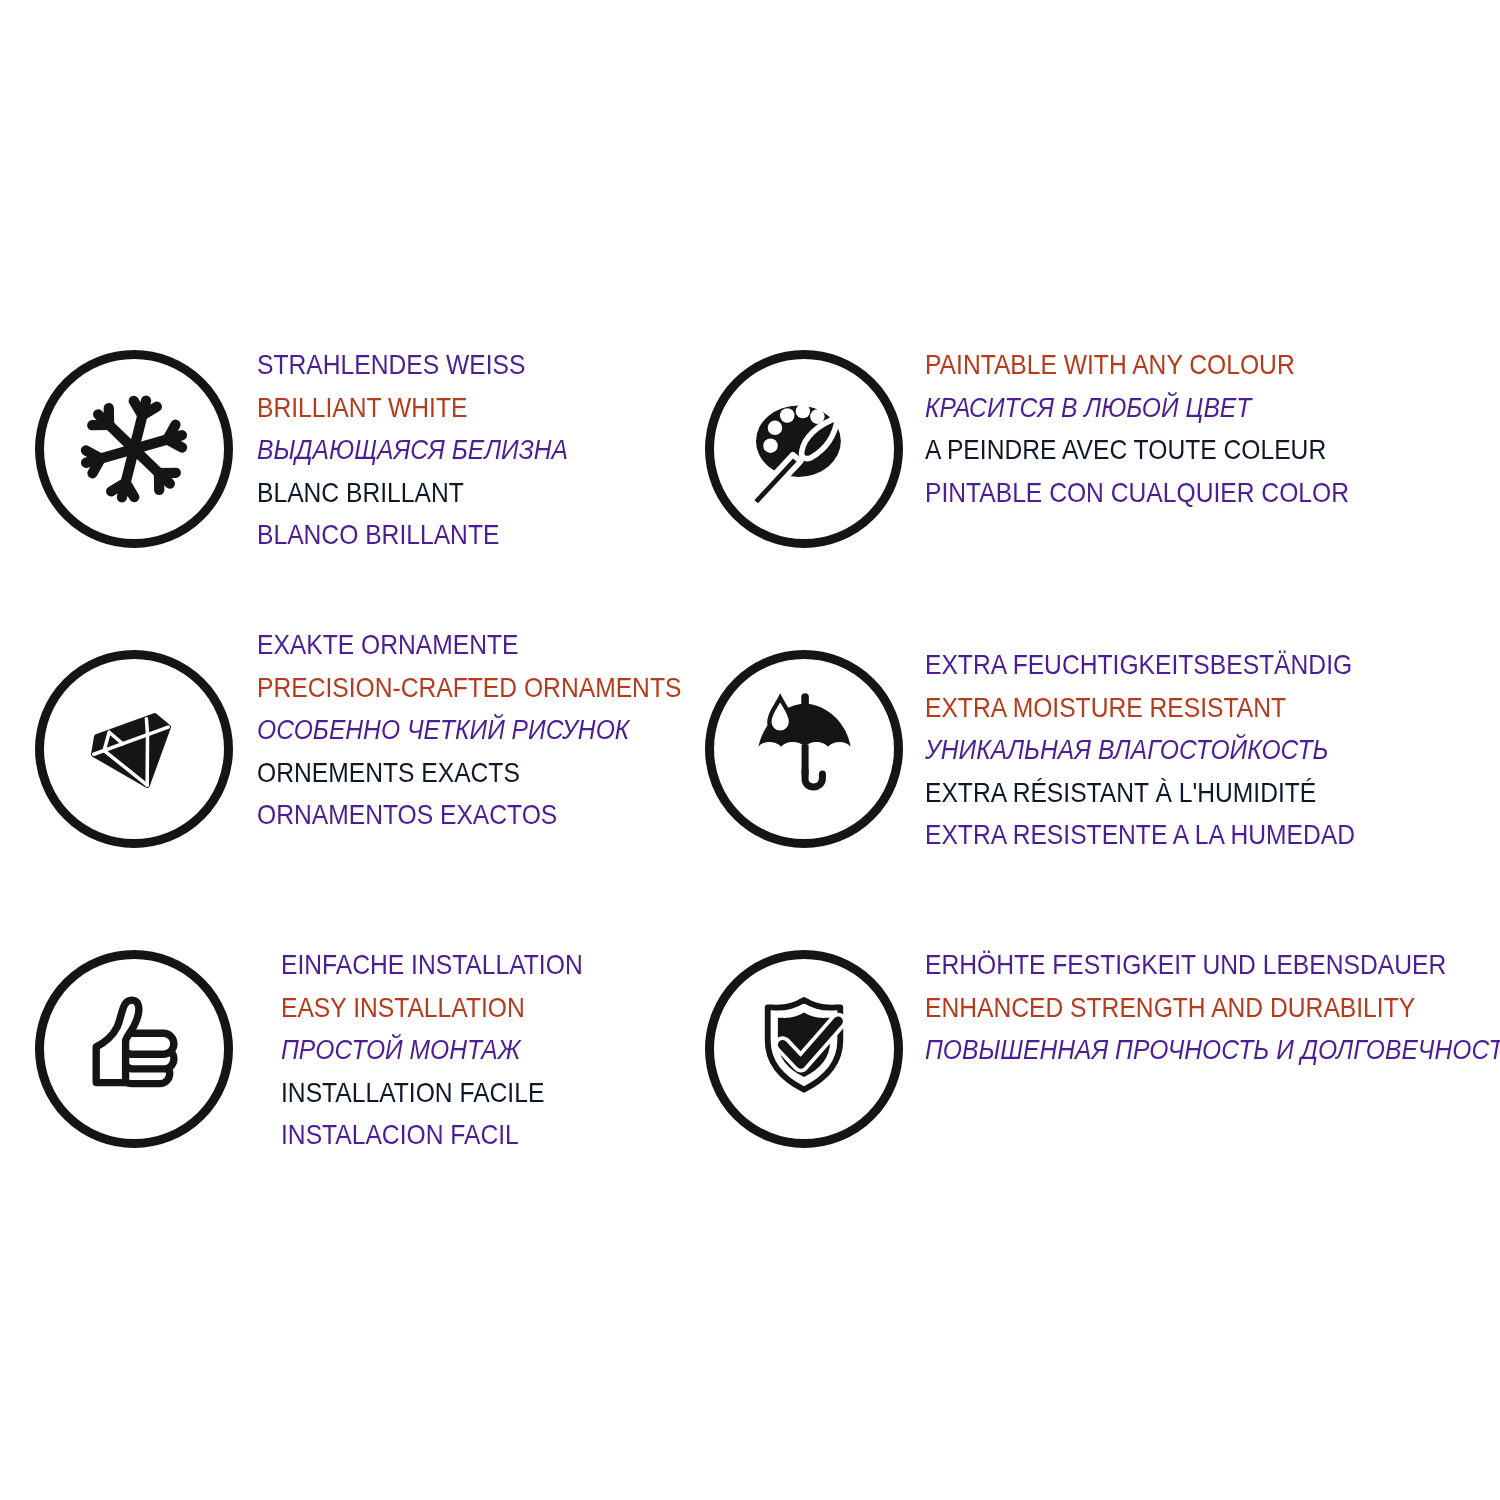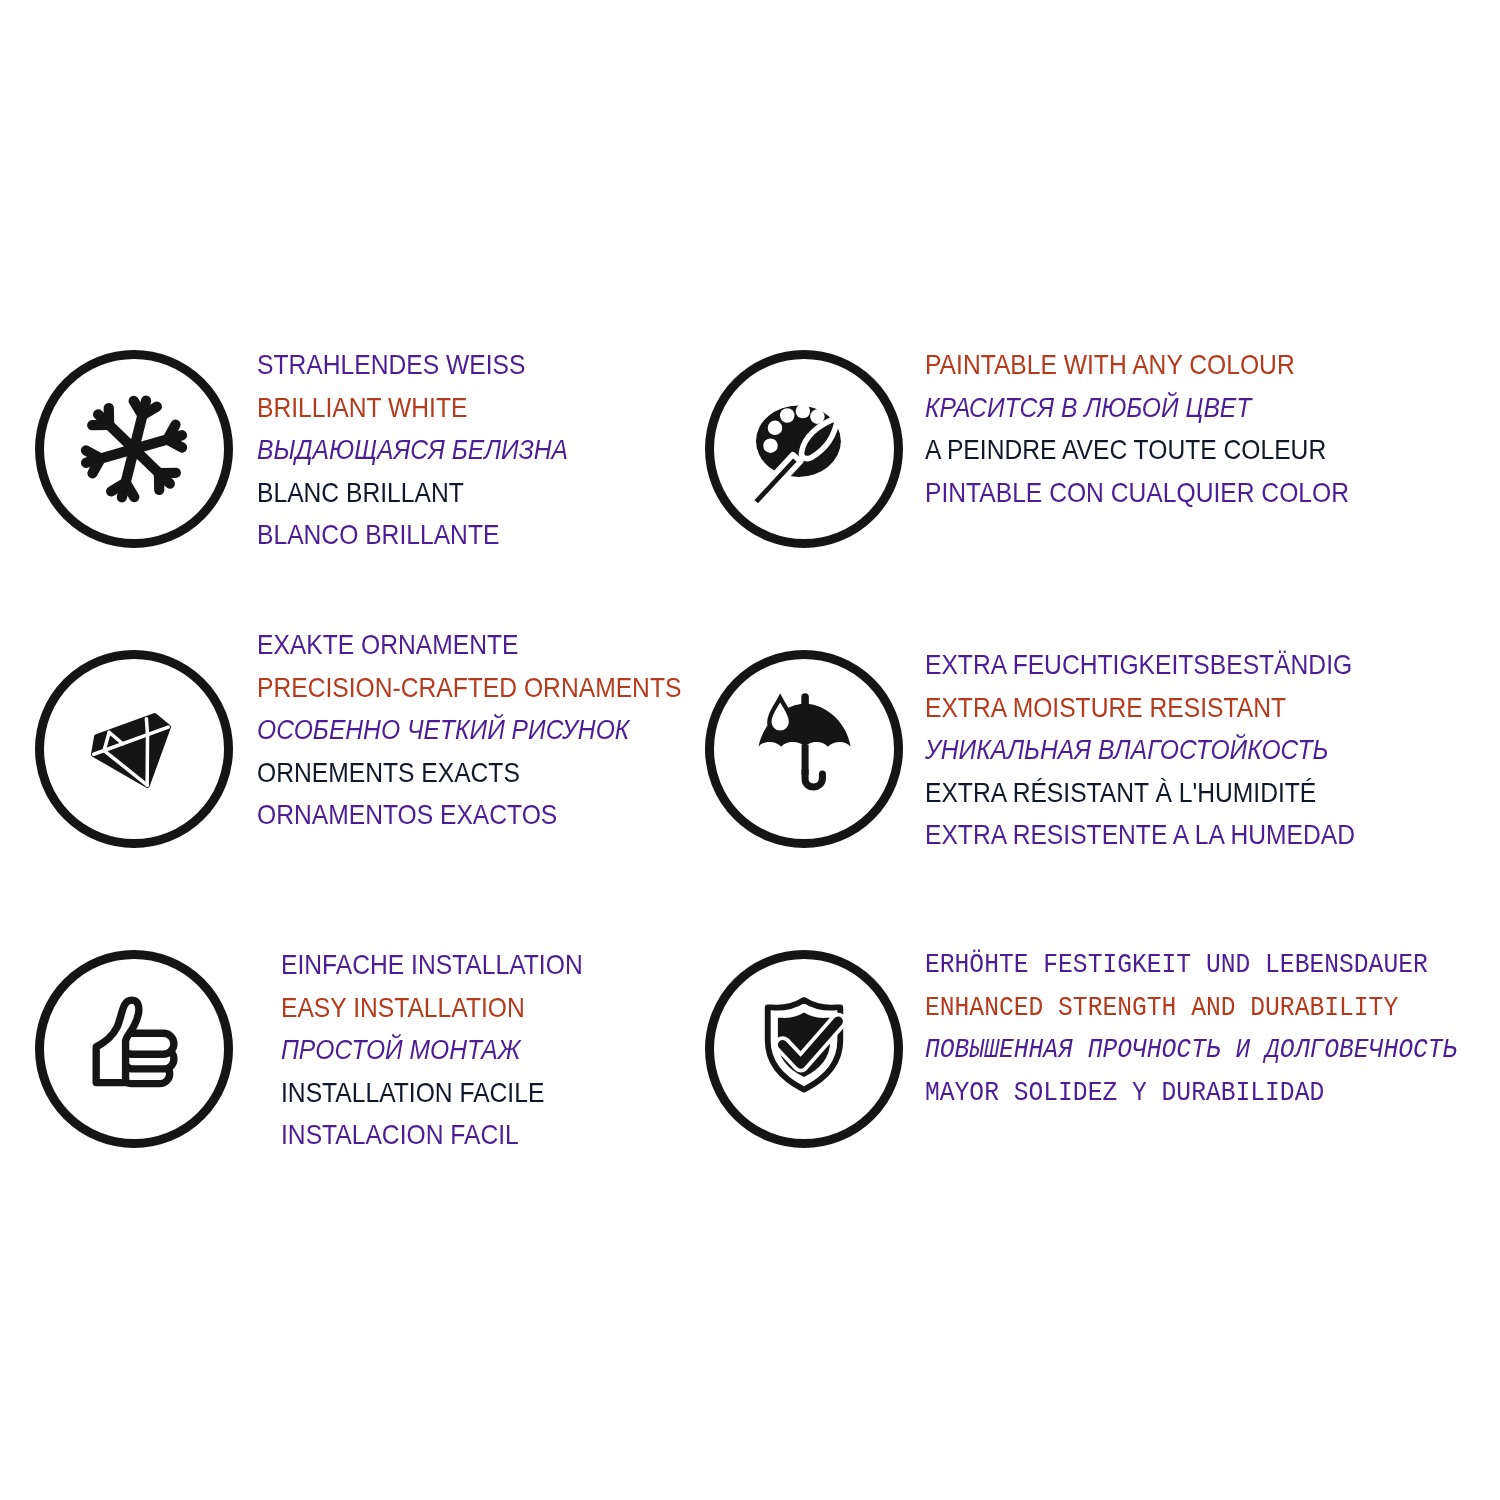--- a/index.html
+++ b/index.html
@@ -154,21 +154,20 @@
 
   <div class="feature">
     <div class="badge" style="left:705px;top:950px;">
       <svg width="128" height="128" viewBox="0 0 120 120">
         <path d="M60,14 C52,19 41,22 30,21 L26,21 L26,52 C26,72 38,87 60,98 C82,87 94,72 94,52 L94,21 L90,21 C79,22 68,19 60,14 Z" fill="#fff" stroke="#151515" stroke-width="5.5" stroke-linejoin="round"></path>
         <path d="M60,14 C52,19 41,22 30,21 L26,21 L26,52 C26,72 38,87 60,98 C82,87 94,72 94,52 L94,21 L90,21 C79,22 68,19 60,14 Z" transform="translate(60,56) scale(0.72) translate(-60,-56)" fill="#151515"></path>
         <path d="M40,56 L57,74 L92,34" fill="none" stroke="#fff" stroke-width="16" stroke-linecap="round" stroke-linejoin="round"></path>
         <path d="M40,56 L57,74 L92,34" fill="none" stroke="#151515" stroke-width="9" stroke-linecap="round" stroke-linejoin="round"></path>
       </svg>
     </div>
-    <div class="text-block" style="left:925px;top:944px;font-family:Liberation Mono, monospace;">
+    <div class="text-block" style="left:925px;top:944px;">
       <div class="line de"><span>ERHÖHTE FESTIGKEIT UND LEBENSDAUER</span></div>
       <div class="line en"><span>ENHANCED STRENGTH AND DURABILITY</span></div>
       <div class="line ru"><span>ПОВЫШЕННАЯ ПРОЧНОСТЬ И ДОЛГОВЕЧНОСТЬ</span></div>
-      <div class="line es"><span>MAYOR SOLIDEZ Y DURABILIDAD</span></div>
     </div>
   </div>
 
 </div>
 
 </body></html>

